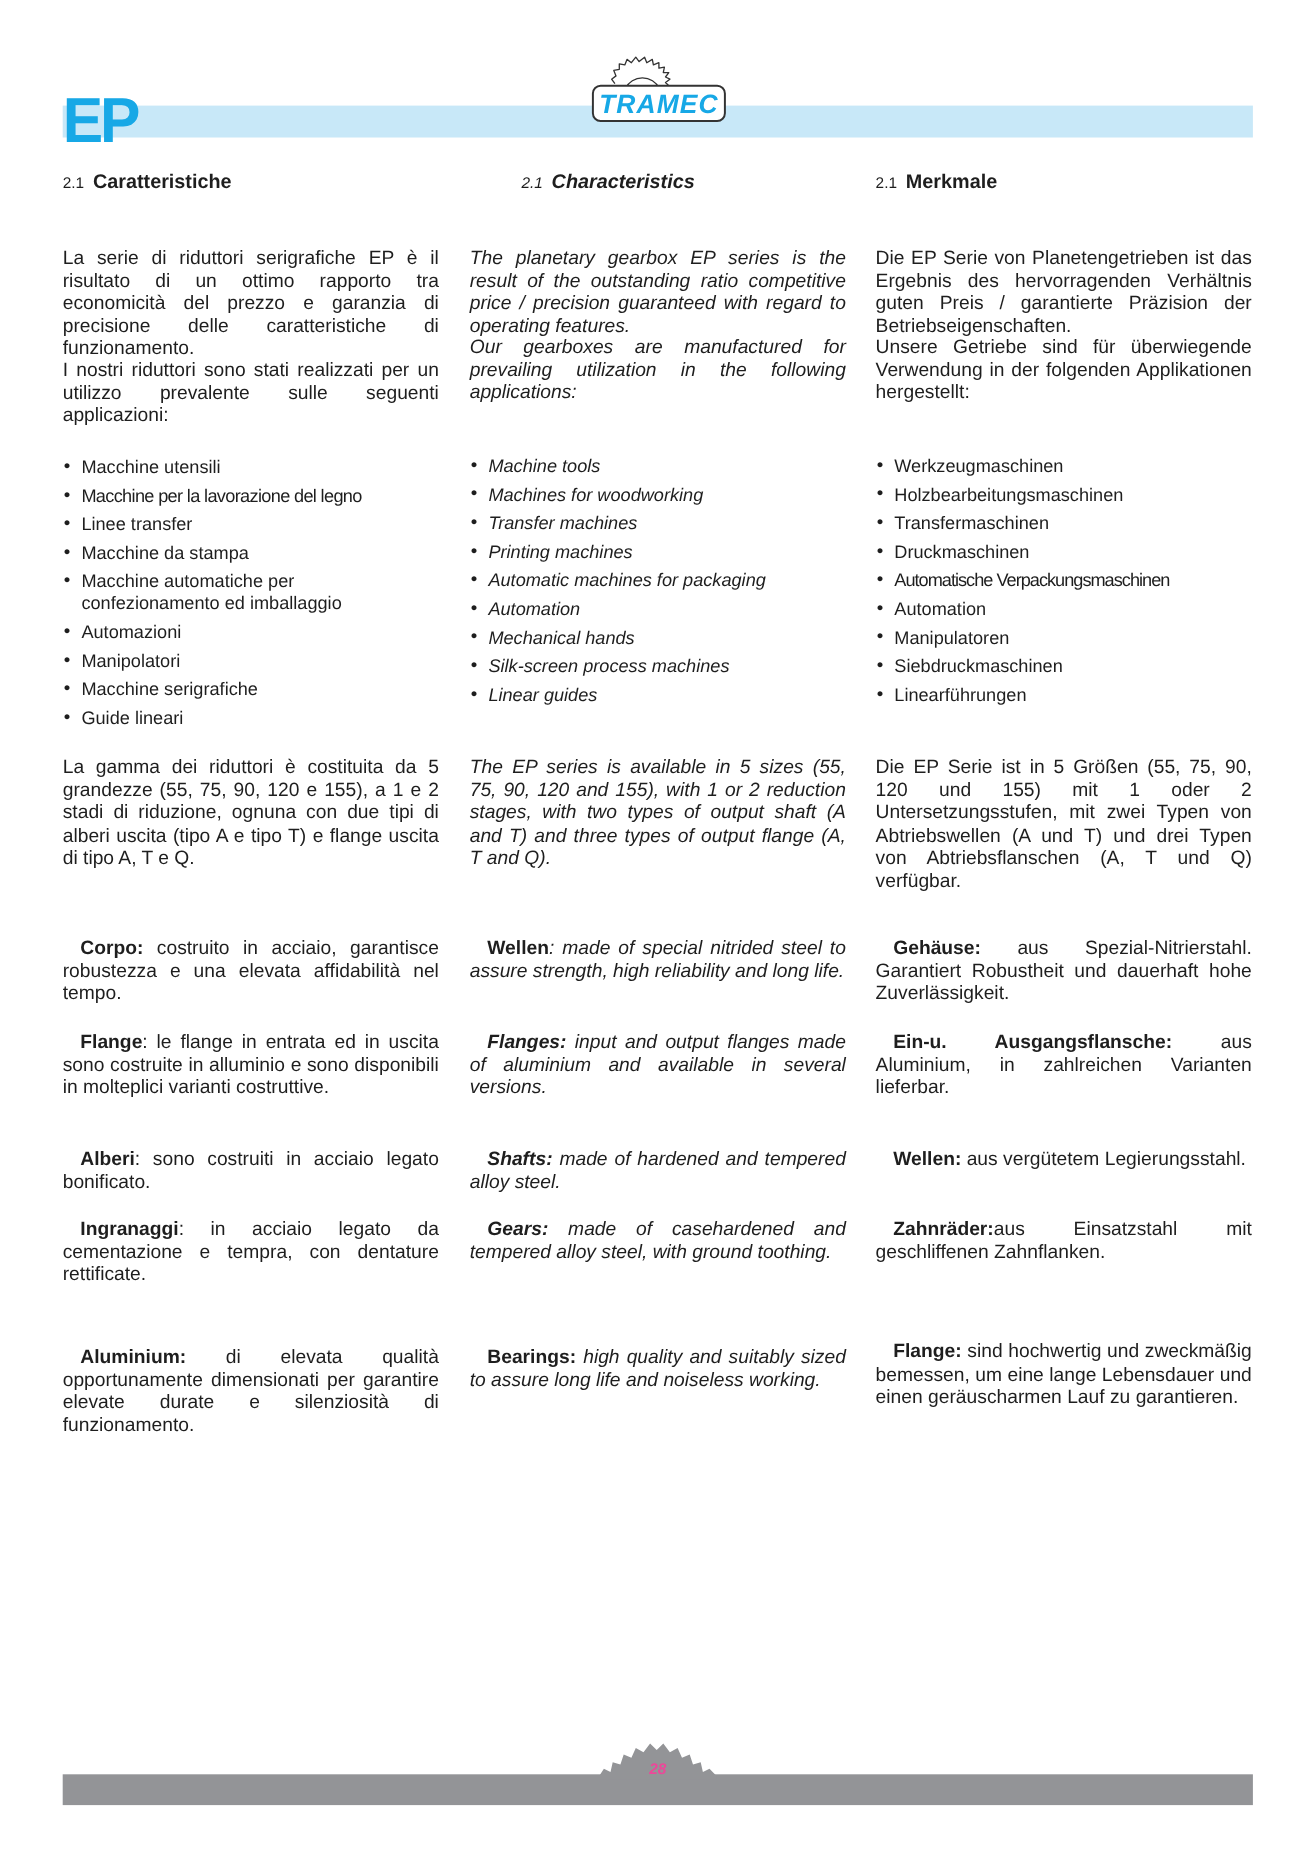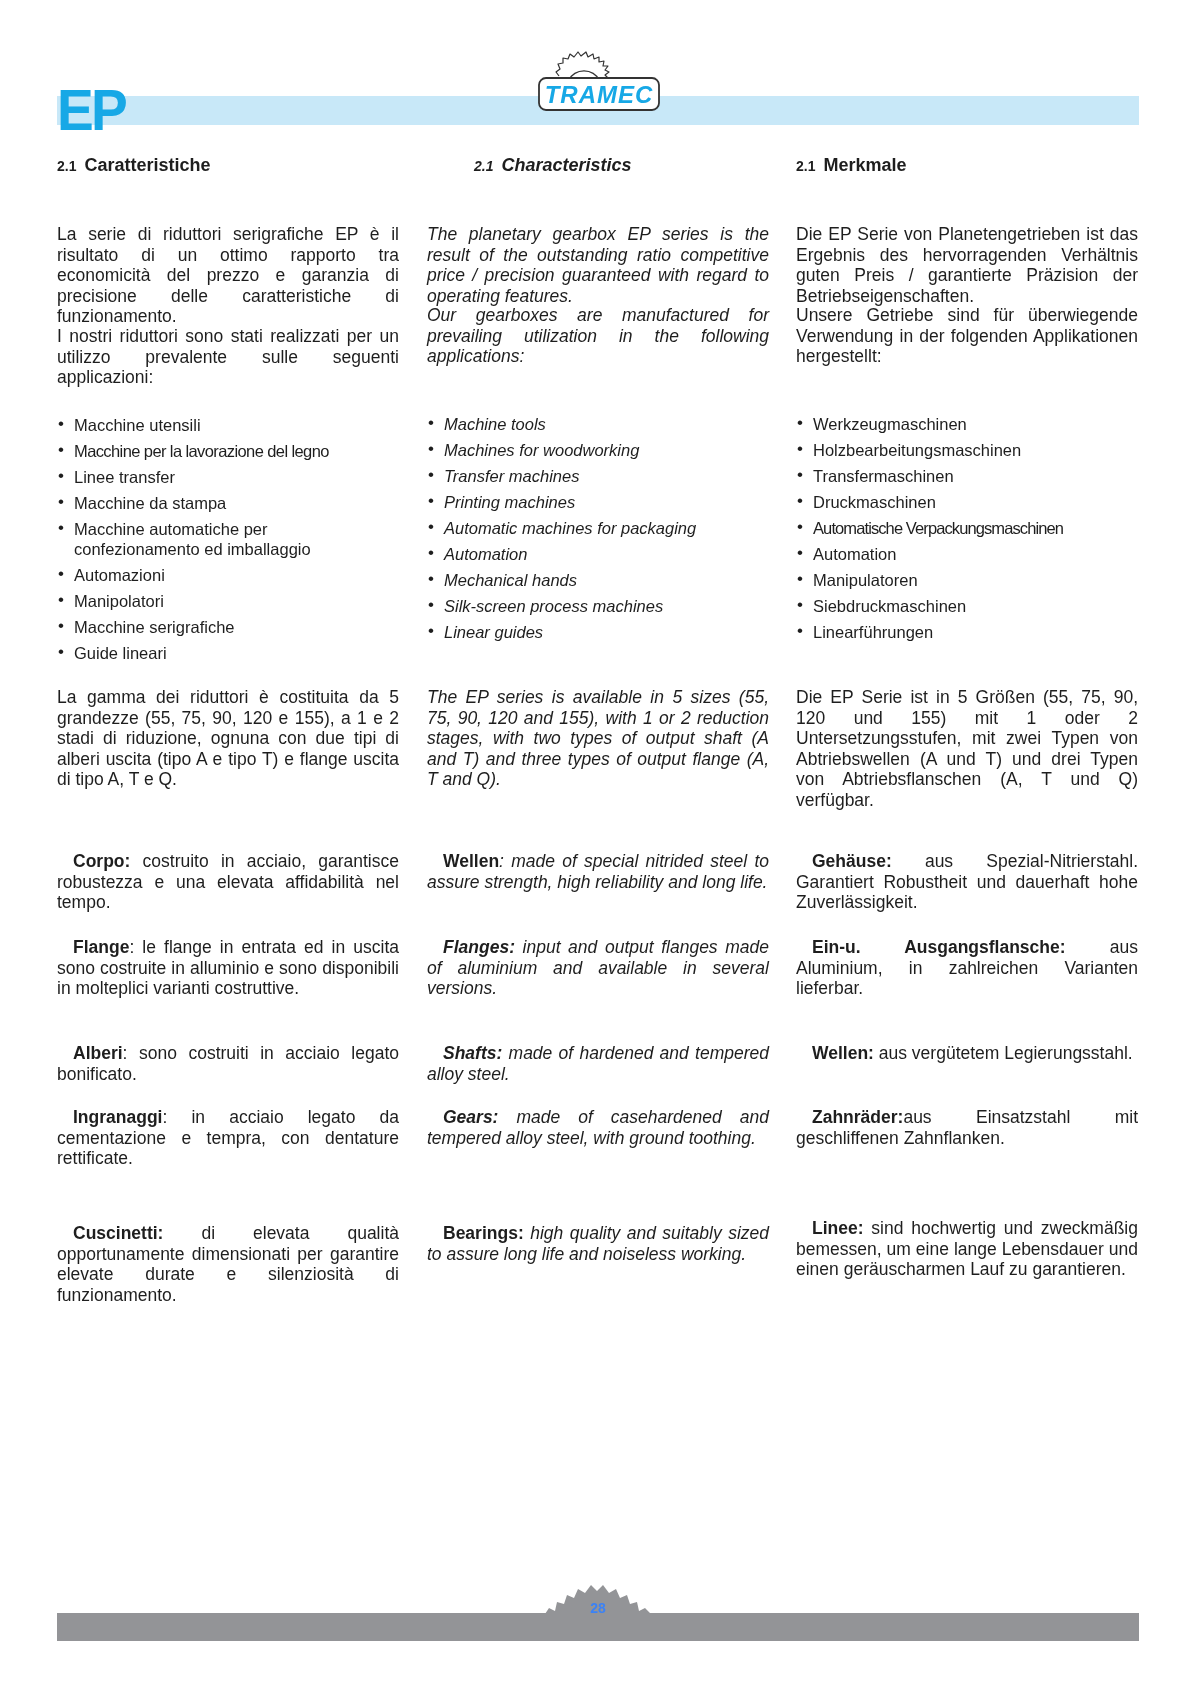--- a/index.html
+++ b/index.html
@@ -8,35 +8,35 @@
   .header-band { position:absolute; left:57px; top:96px; width:1082px; height:29px; background:#c8e8f8; }
   .ep-mark { position:absolute; left:57px; top:82px; font-family:"Liberation Sans", sans-serif;
              font-weight:bold; font-size:58px; line-height:56px; color:#17a8e6; letter-spacing:-3px;
              transform:scaleX(0.95); transform-origin:left top; }
   .logo { position:absolute; left:534px; top:42px; width:130px; height:72px; }
   .col { position:absolute; top:150px; width:342px; font-size:17.5px; line-height:20.5px; }
   .col.c1 { left:57px; }
   .col.c2 { left:427px; font-style:italic; }
   .col.c3 { left:796px; }
   .sec-title { position:absolute; top:155px; font-size:18px; font-weight:bold; white-space:nowrap; }
-  .sec-title .num { font-size:14px; font-weight:bold; margin-right:8px; }
+  .sec-title .num { font-size:14px; font-weight:normal; margin-right:8px; }
   .sec-title.t1 { left:57px; }
   .sec-title.t2 { left:427px; font-style:italic;margin-left:47px; }
   .sec-title.t3 { left:796px; }
   .blk { position:absolute; left:0; width:342px; text-align:justify; margin:0; }
   .blk b { font-weight:bold;margin-left:16px; }
   .lst { position:absolute; left:0; margin:0; padding:0; list-style:none; font-size:16.5px; }
   .lst li { position:relative; padding-left:17px; line-height:20px; margin-bottom:6px; }
   .lst li::before { content:"\2022"; position:absolute; left:1px; top:-1px; font-size:17px; font-style:normal; }
   .col.c1 .lst li.cond { letter-spacing:-0.6px; }
   .col.c3 .lst li.cond { letter-spacing:-0.9px; }
   .footer-bar { position:absolute; left:57px; top:1613px; width:1082px; height:28px; background:#939497; }
   .footer-gear { position:absolute; left:545px; top:1578px; width:106px; height:40px; }
   .page-num { position:absolute; left:580px; top:1600px; width:36px; text-align:center;
-              color:#3b82f6; font-weight:bold; font-size:14px; }
+              color:#ec4899; font-weight:bold; font-size:14px;font-style:italic; }
 </style>
 </head>
 <body>
 
 <div class="header-band"></div>
 <div class="ep-mark">EP</div>
 <svg class="logo" viewBox="0 0 130 72">
   <g>
     <path d="M25,34 L22,30 L26,27 L24,22 L29,21 L29,16 L34,17 L36,12 L40,15 L44,10 L47,14 L52,10 L54,15 L59,12 L60,17 L65,15 L65,20 L70,19 L69,24 L74,24 L71,28 L75,30 L71,33 L74,36 L70,37" fill="#ffffff" stroke="#333" stroke-width="1.2" stroke-linejoin="round"></path>
     <path d="M35,38 A16,14 0 0 1 65,38 Z" fill="#ffffff" stroke="#333" stroke-width="1.2"></path>
@@ -67,21 +67,21 @@
     <li>Automazioni</li>
     <li>Manipolatori</li>
     <li>Macchine serigrafiche</li>
     <li>Guide lineari</li>
   </ul>
   <p class="blk" style="top:537px">La gamma dei riduttori è costituita da 5 grandezze (55, 75, 90, 120 e 155), a 1 e 2 stadi di riduzione, ognuna con due tipi di alberi uscita (tipo A e tipo T) e flange uscita di tipo A, T e Q.</p>
   <p class="blk" style="top:701px"><b>Corpo:</b><span> costruito in acciaio, garantisce robustezza e una elevata affidabilità nel tempo.</span></p>
   <p class="blk" style="top:787px"><b>Flange</b><span>: le flange in entrata ed in uscita sono costruite in alluminio e sono disponibili in molteplici varianti costruttive.</span></p>
   <p class="blk" style="top:893px"><b>Alberi</b><span>: sono costruiti in acciaio legato bonificato.</span></p>
   <p class="blk" style="top:957px"><b>Ingranaggi</b><span>: in acciaio legato da cementazione e tempra, con dentature rettificate.</span></p>
-  <p class="blk" style="top:1073px"><b>Cuscinetti:</b><span> di elevata qualità opportunamente dimensionati per garantire elevate durate e silenziosità di funzionamento.</span></p>
+  <p class="blk" style="top:1073px"><b>Aluminium:</b><span> di elevata qualità opportunamente dimensionati per garantire elevate durate e silenziosità di funzionamento.</span></p>
 </div>
 
 <div class="col c2">
   <p class="blk" style="top:74px">The planetary gearbox EP series is the result of the outstanding ratio competitive price / precision guaranteed with regard to operating features.</p>
   <p class="blk" style="top:155px">Our gearboxes are manufactured for prevailing utilization in the following applications:</p>
   <ul class="lst" style="top:264px">
     <li>Machine tools</li>
     <li>Machines for woodworking</li>
     <li>Transfer machines</li>
     <li>Printing machines</li>
@@ -111,20 +111,20 @@
     <li>Automation</li>
     <li>Manipulatoren</li>
     <li>Siebdruckmaschinen</li>
     <li>Linearführungen</li>
   </ul>
   <p class="blk" style="top:537px">Die EP Serie ist in 5 Größen (55, 75, 90, 120 und 155) mit 1 oder 2 Untersetzungsstufen, mit zwei Typen von Abtriebswellen (A und T) und drei Typen von Abtriebsflanschen (A, T und Q) verfügbar.</p>
   <p class="blk" style="top:701px"><b>Gehäuse:</b><span> aus Spezial-Nitrierstahl. Garantiert Robustheit und dauerhaft hohe Zuverlässigkeit.</span></p>
   <p class="blk" style="top:787px"><b>Ein-u. Ausgangsflansche:</b><span> aus Aluminium, in zahlreichen Varianten lieferbar.</span></p>
   <p class="blk" style="top:893px"><b>Wellen:</b><span> aus vergütetem Legierungsstahl.</span></p>
   <p class="blk" style="top:957px"><b>Zahnräder:</b><span>aus Einsatzstahl mit geschliffenen Zahnflanken.</span></p>
-  <p class="blk" style="top:1068px"><b>Linee:</b><span> sind hochwertig und zweckmäßig bemessen, um eine lange Lebensdauer und einen geräuscharmen Lauf zu garantieren.</span></p>
+  <p class="blk" style="top:1068px"><b>Flange:</b><span> sind hochwertig und zweckmäßig bemessen, um eine lange Lebensdauer und einen geräuscharmen Lauf zu garantieren.</span></p>
 </div>
 
 <div class="footer-bar"></div>
 <svg class="footer-gear" viewBox="0 0 106 40">
   <path d="M0,36 L4,30 L10,33 L12,24 L19,26 L22,17 L29,20 L33,11 L40,15 L46,7 L52,13 L58,7 L64,15 L71,11 L75,20 L82,17 L85,26 L92,24 L94,33 L100,30 L106,36 L106,40 L0,40 Z" fill="#939497"></path>
 </svg>
 <div class="page-num">28</div>
 
 </body></html>

